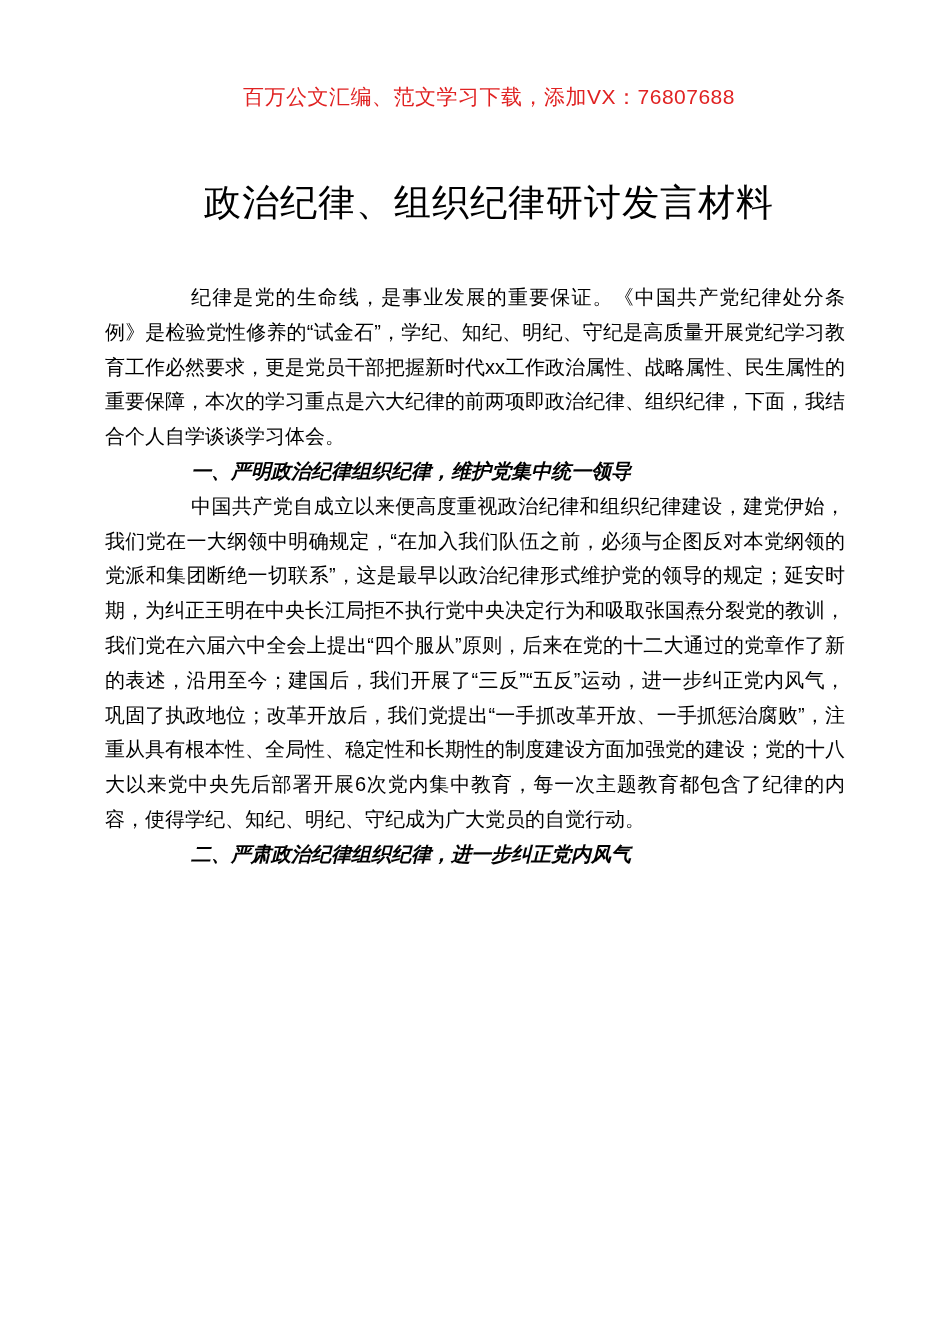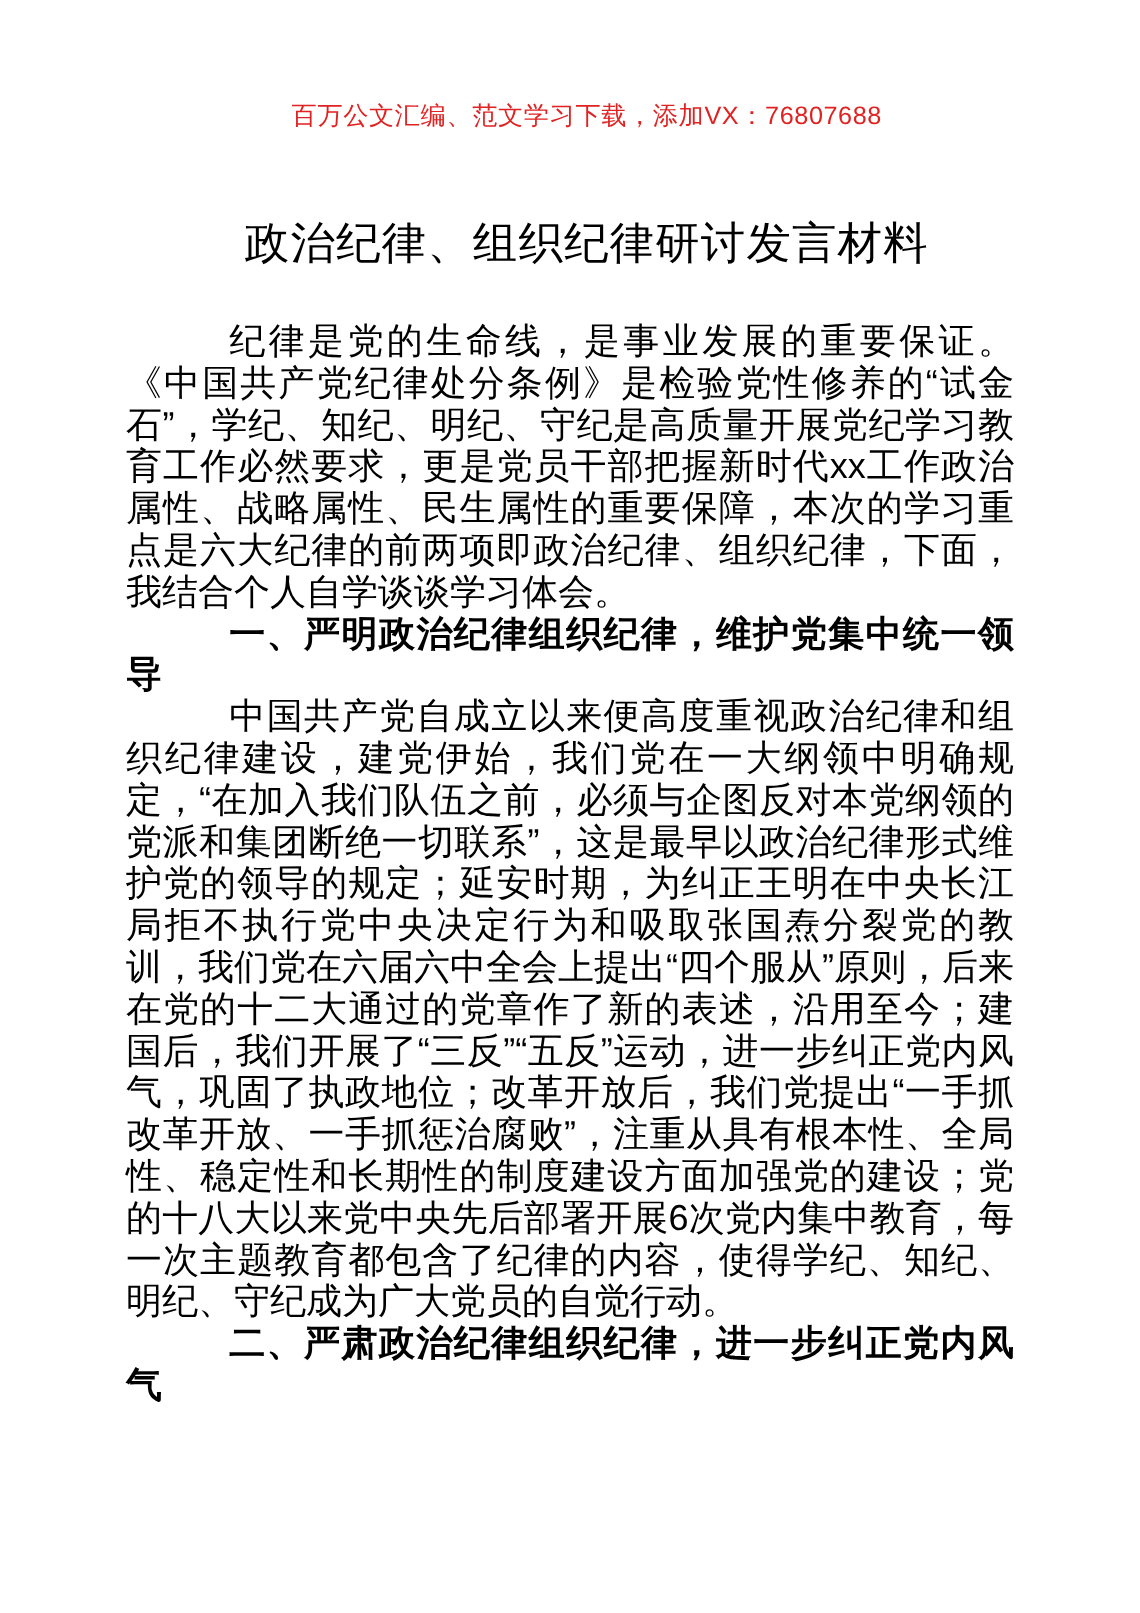--- a/index.html
+++ b/index.html
@@ -35,35 +35,36 @@
     width: 100%;
     margin: 0;
     text-align: center;
     font-size: 37px;
     line-height: 44px;
     font-weight: 400;
     letter-spacing: 1px;
   }
   .doc-body {
     position: absolute;
-    top: 268px;
+    top: 280px;
     left: 105px;
     width: 740px;
-    font-size: 30px;
+    font-size: 20px;
     line-height: 34.8px;
     text-align: justify;
     text-justify: inter-ideograph;
   }
   .doc-body p {
     margin: 0;
     padding: 0;
     text-indent: 86px;
   }
   .doc-body p.hd {
     font-weight: 700;
+    font-style: italic;
   }
 </style>
 </head>
 <body>
 
 <div class="page">
 
   <div class="promo" style="color: rgb(224, 34, 34);">百万公文汇编、范文学习下载，添加VX：76807688</div>
 
   <h1 class="doc-title">政治纪律、组织纪律研讨发言材料</h1>

